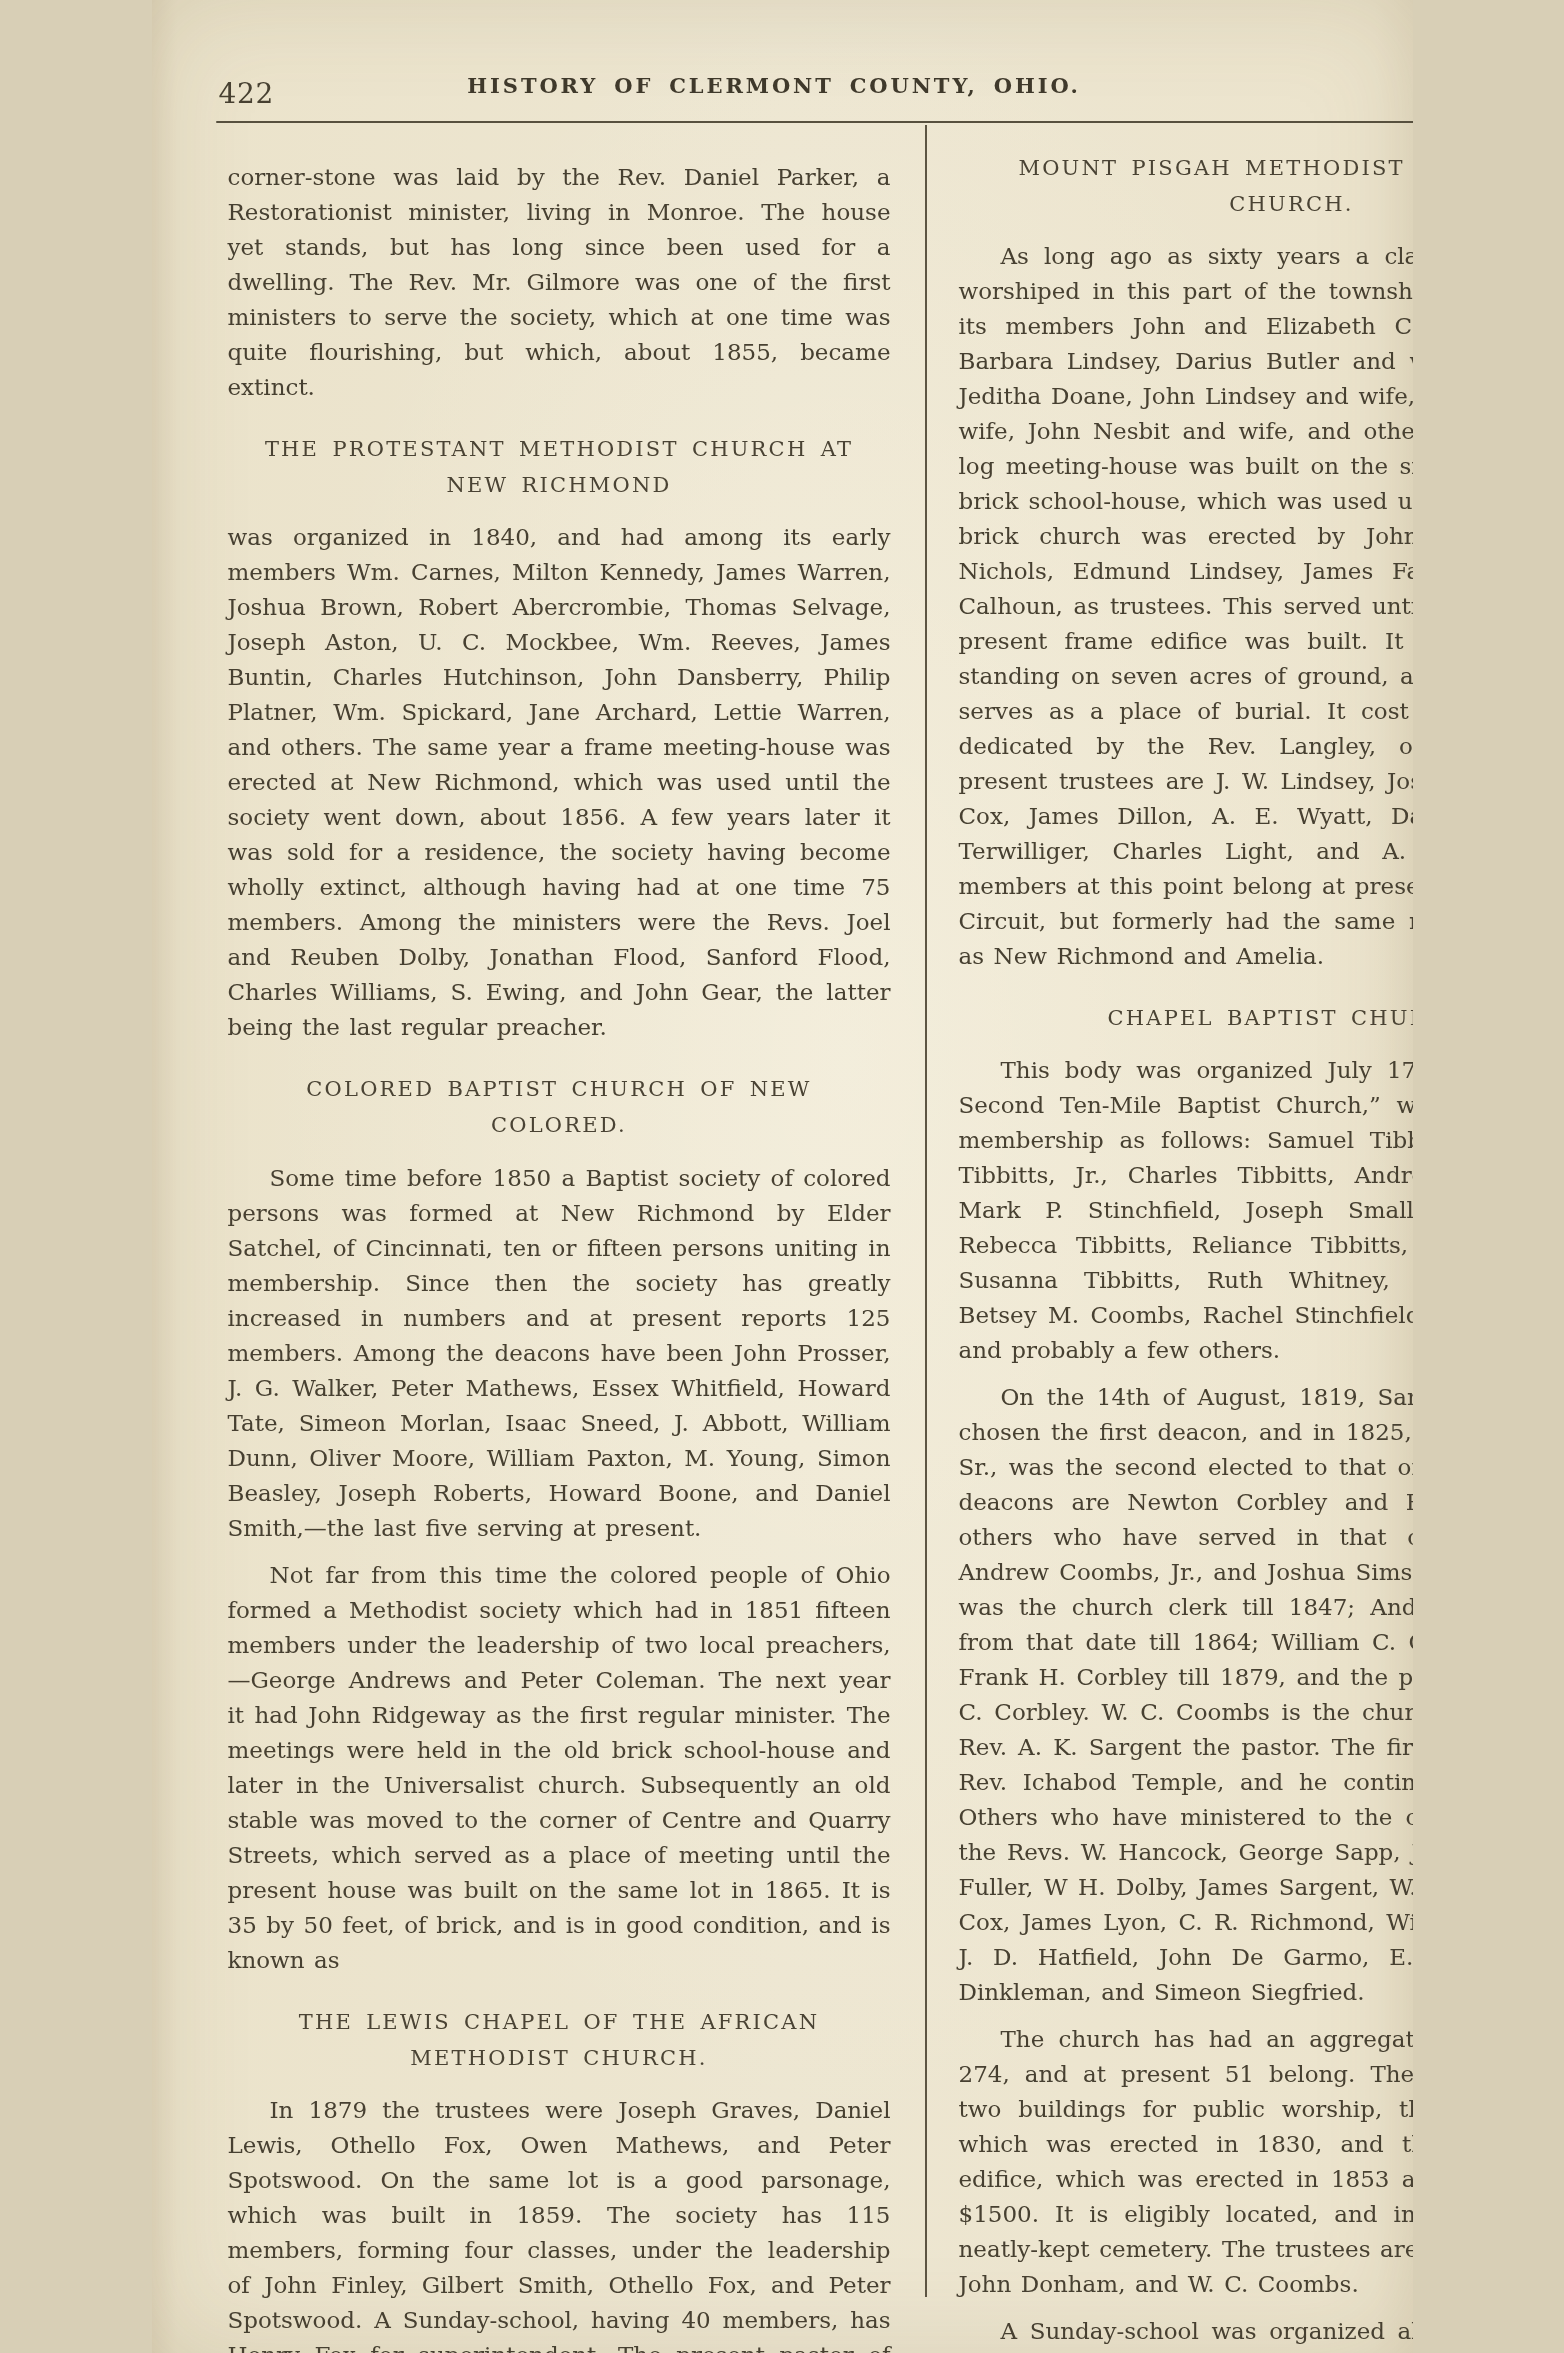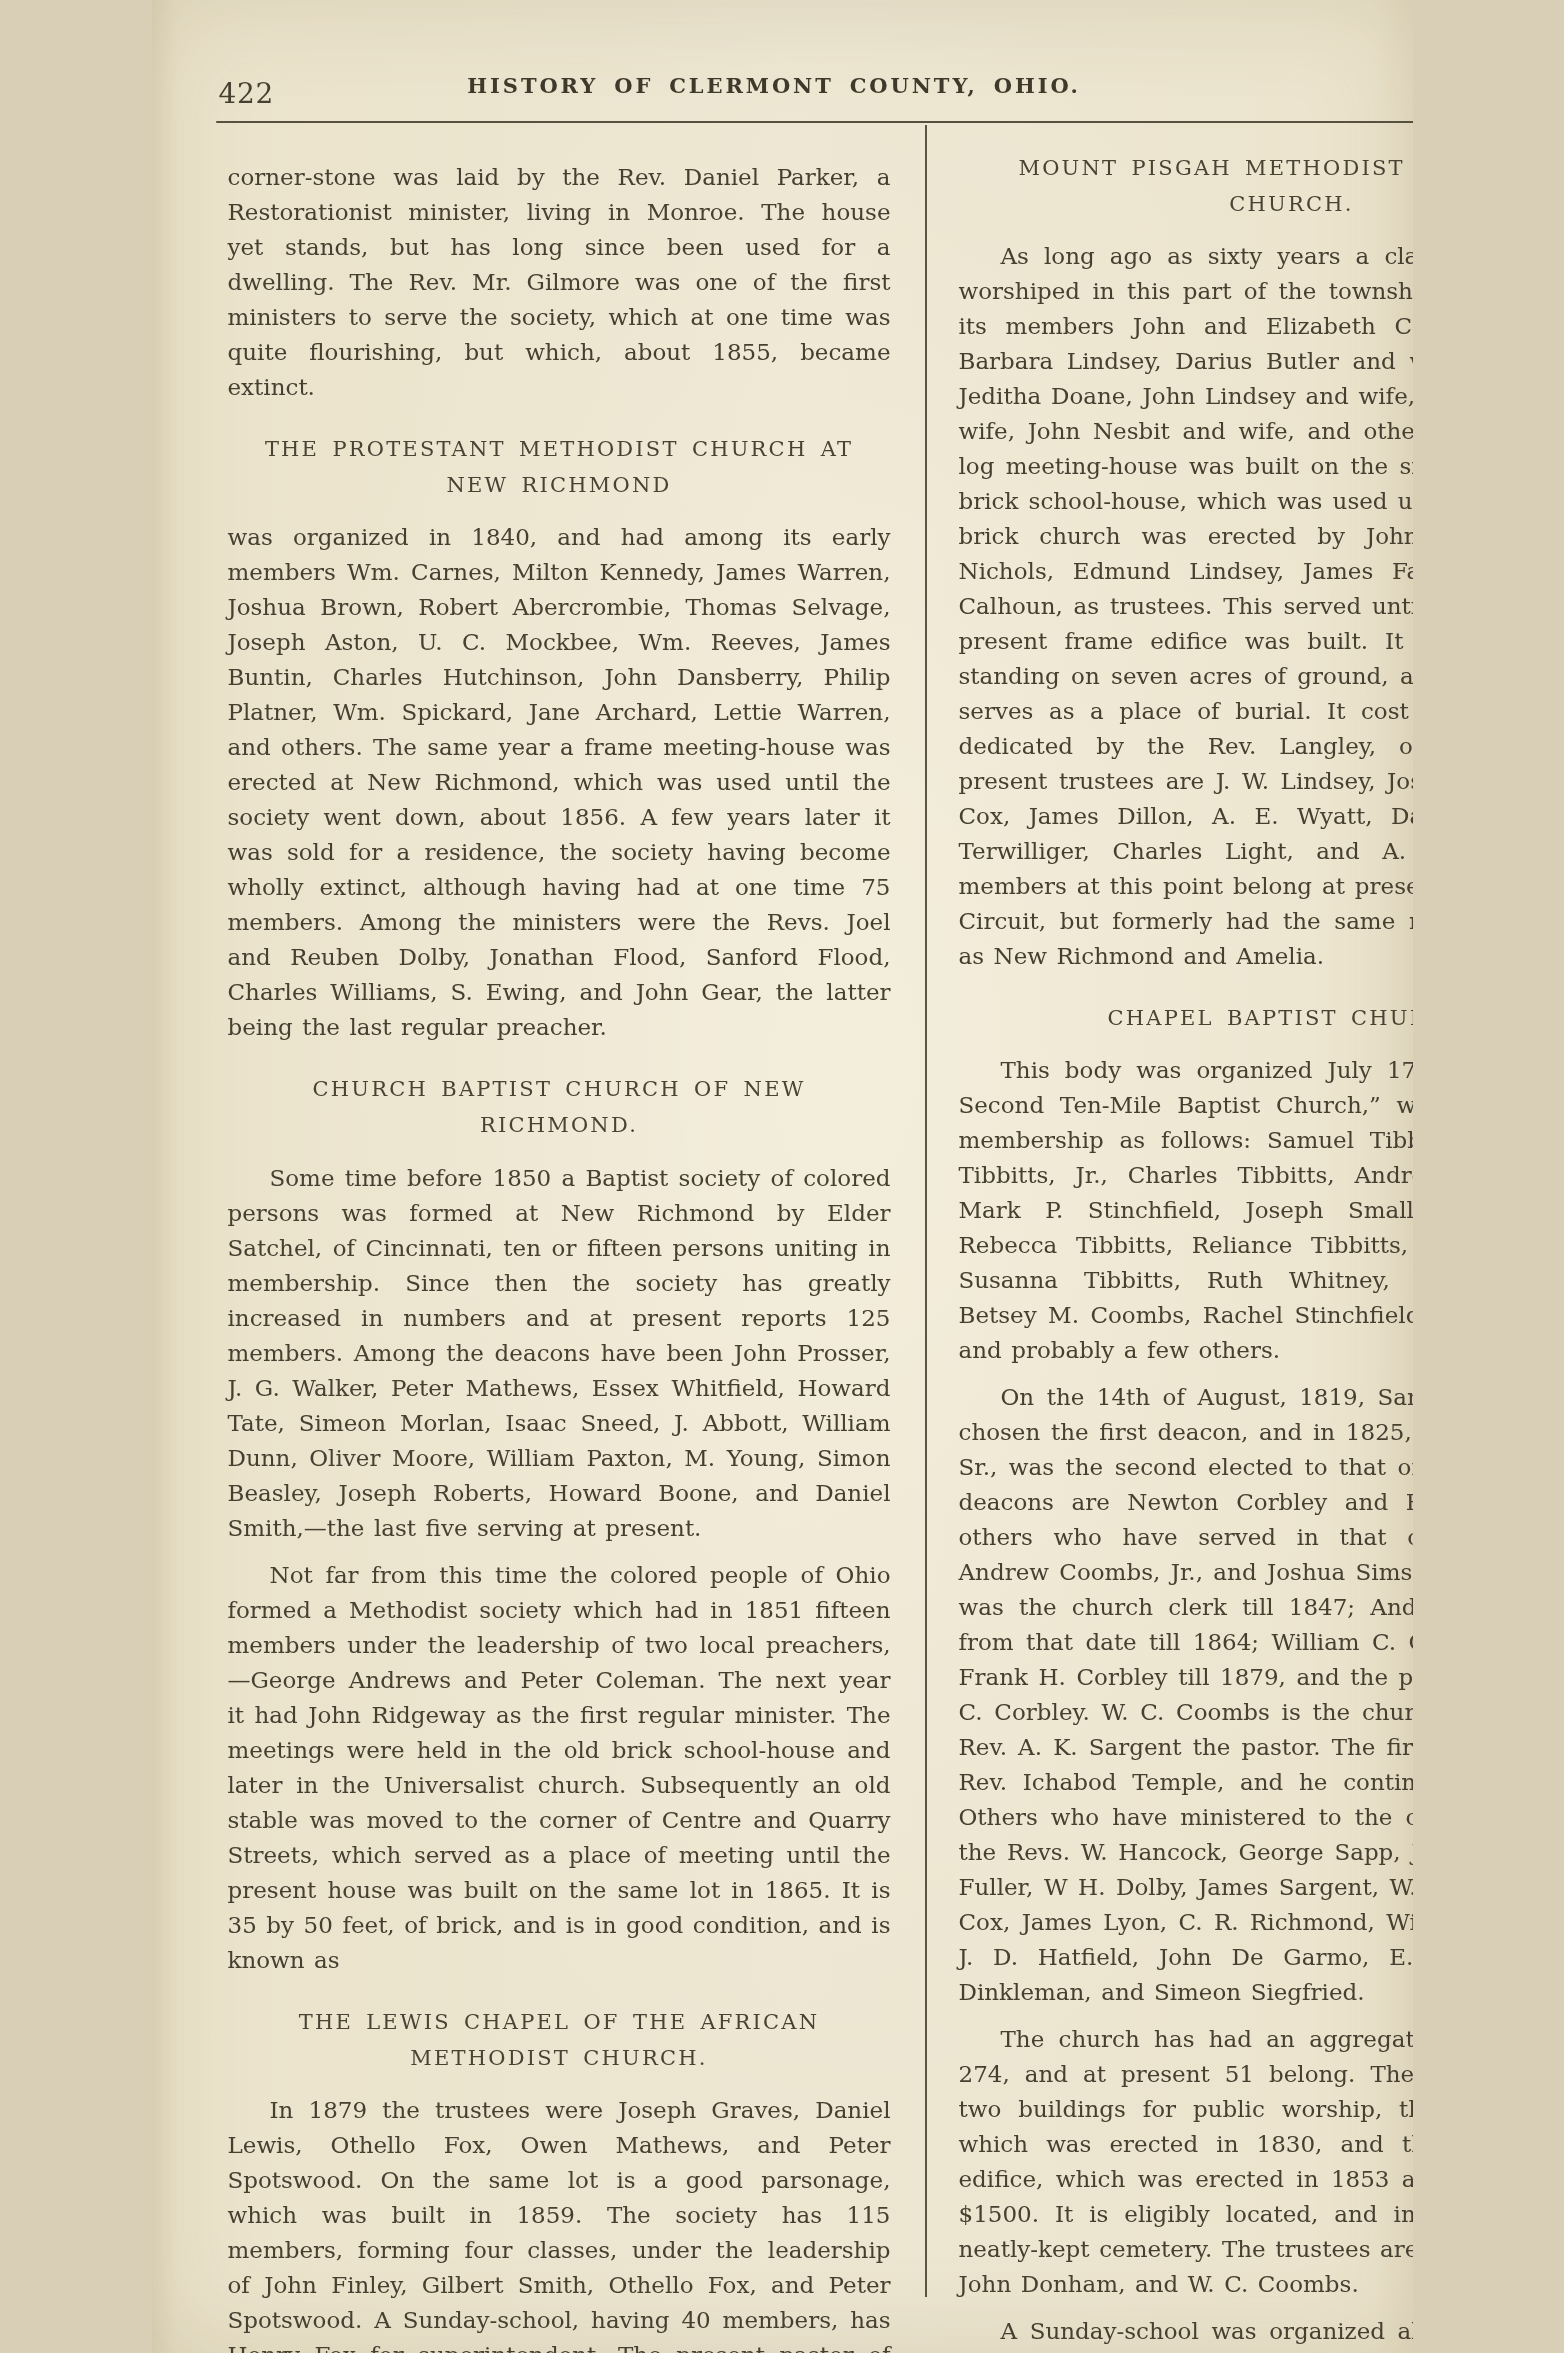--- a/index.html
+++ b/index.html
@@ -62,21 +62,21 @@
 
   <div class="head-rule"></div>
   <div class="col-divider"></div>
 
   <div class="columns">
 
     <div class="col col-left">
       <p class="body-text">corner-stone was laid by the Rev. Daniel Parker, a Restorationist minister, living in Monroe. The house yet stands, but has long since been used for a dwelling. The Rev. Mr. Gilmore was one of the first ministers to serve the society, which at one time was quite flourishing, but which, about 1855, became extinct.</p>
       <h3 class="section-heading">THE PROTESTANT METHODIST CHURCH AT NEW RICHMOND</h3>
       <p class="body-text">was organized in 1840, and had among its early members Wm. Carnes, Milton Kennedy, James Warren, Joshua Brown, Robert Abercrombie, Thomas Selvage, Joseph Aston, U. C. Mockbee, Wm. Reeves, James Buntin, Charles Hutchinson, John Dansberry, Philip Platner, Wm. Spickard, Jane Archard, Lettie Warren, and others. The same year a frame meeting-house was erected at New Richmond, which was used until the society went down, about 1856. A few years later it was sold for a residence, the society having become wholly extinct, although having had at one time 75 members. Among the ministers were the Revs. Joel and Reuben Dolby, Jonathan Flood, Sanford Flood, Charles Williams, S. Ewing, and John Gear, the latter being the last regular preacher.</p>
-      <h3 class="section-heading">CHURCH BAPTIST CHURCH OF NEW RICHMOND.</h3>
+      <h3 class="section-heading">COLORED BAPTIST CHURCH OF NEW COLORED.</h3>
       <p class="body-text indent">Some time before 1850 a Baptist society of colored persons was formed at New Richmond by Elder Satchel, of Cincinnati, ten or fifteen persons uniting in membership. Since then the society has greatly increased in numbers and at present reports 125 members. Among the deacons have been John Prosser, J. G. Walker, Peter Mathews, Essex Whitfield, Howard Tate, Simeon Morlan, Isaac Sneed, J. Abbott, William Dunn, Oliver Moore, William Paxton, M. Young, Simon Beasley, Joseph Roberts, Howard Boone, and Daniel Smith,—the last five serving at present.</p>
       <p class="body-text indent">Not far from this time the colored people of Ohio formed a Methodist society which had in 1851 fifteen members under the leadership of two local preachers,—George Andrews and Peter Coleman. The next year it had John Ridgeway as the first regular minister. The meetings were held in the old brick school-house and later in the Universalist church. Subsequently an old stable was moved to the corner of Centre and Quarry Streets, which served as a place of meeting until the present house was built on the same lot in 1865. It is 35 by 50 feet, of brick, and is in good condition, and is known as</p>
       <h3 class="section-heading">THE LEWIS CHAPEL OF THE AFRICAN METHODIST CHURCH.</h3>
       <p class="body-text indent">In 1879 the trustees were Joseph Graves, Daniel Lewis, Othello Fox, Owen Mathews, and Peter Spotswood. On the same lot is a good parsonage, which was built in 1859. The society has 115 members, forming four classes, under the leadership of John Finley, Gilbert Smith, Othello Fox, and Peter Spotswood. A Sunday-school, having 40 members, has Henry Fox for superintendent. The present pastor of the church is M. L. Redex.</p>
     </div>
 
     <div class="col col-right">
       <h3 class="section-heading first-heading">MOUNT PISGAH METHODIST EPISCOPAL CHURCH.</h3>
       <p class="body-text indent">As long ago as sixty years a class of Methodists worshiped in this part of the township, having among its members John and Elizabeth Cox, Edmund and Barbara Lindsey, Darius Butler and wife, William and Jeditha Doane, John Lindsey and wife, Daniel Light and wife, John Nesbit and wife, and others. About 1820 a log meeting-house was built on the site of the present brick school-house, which was used until 1839, when a brick church was erected by John Nesbit, Robert Nichols, Edmund Lindsey, James Fagin, and Judson Calhoun, as trustees. This served until 1864, when the present frame edifice was built. It is a fine frame, standing on seven acres of ground, a portion of which serves as a place of burial. It cost $3200, and was dedicated by the Rev. Langley, of Kentucky. The present trustees are J. W. Lindsey, Joseph Surrey, John Cox, James Dillon, A. E. Wyatt, Daniel Light, John Terwilliger, Charles Light, and A. J. Temple. The members at this point belong at present to the Bantam Circuit, but formerly had the same ministerial supply as New Richmond and Amelia.</p>
       <h3 class="section-heading">CHAPEL BAPTIST CHURCH.</h3>

